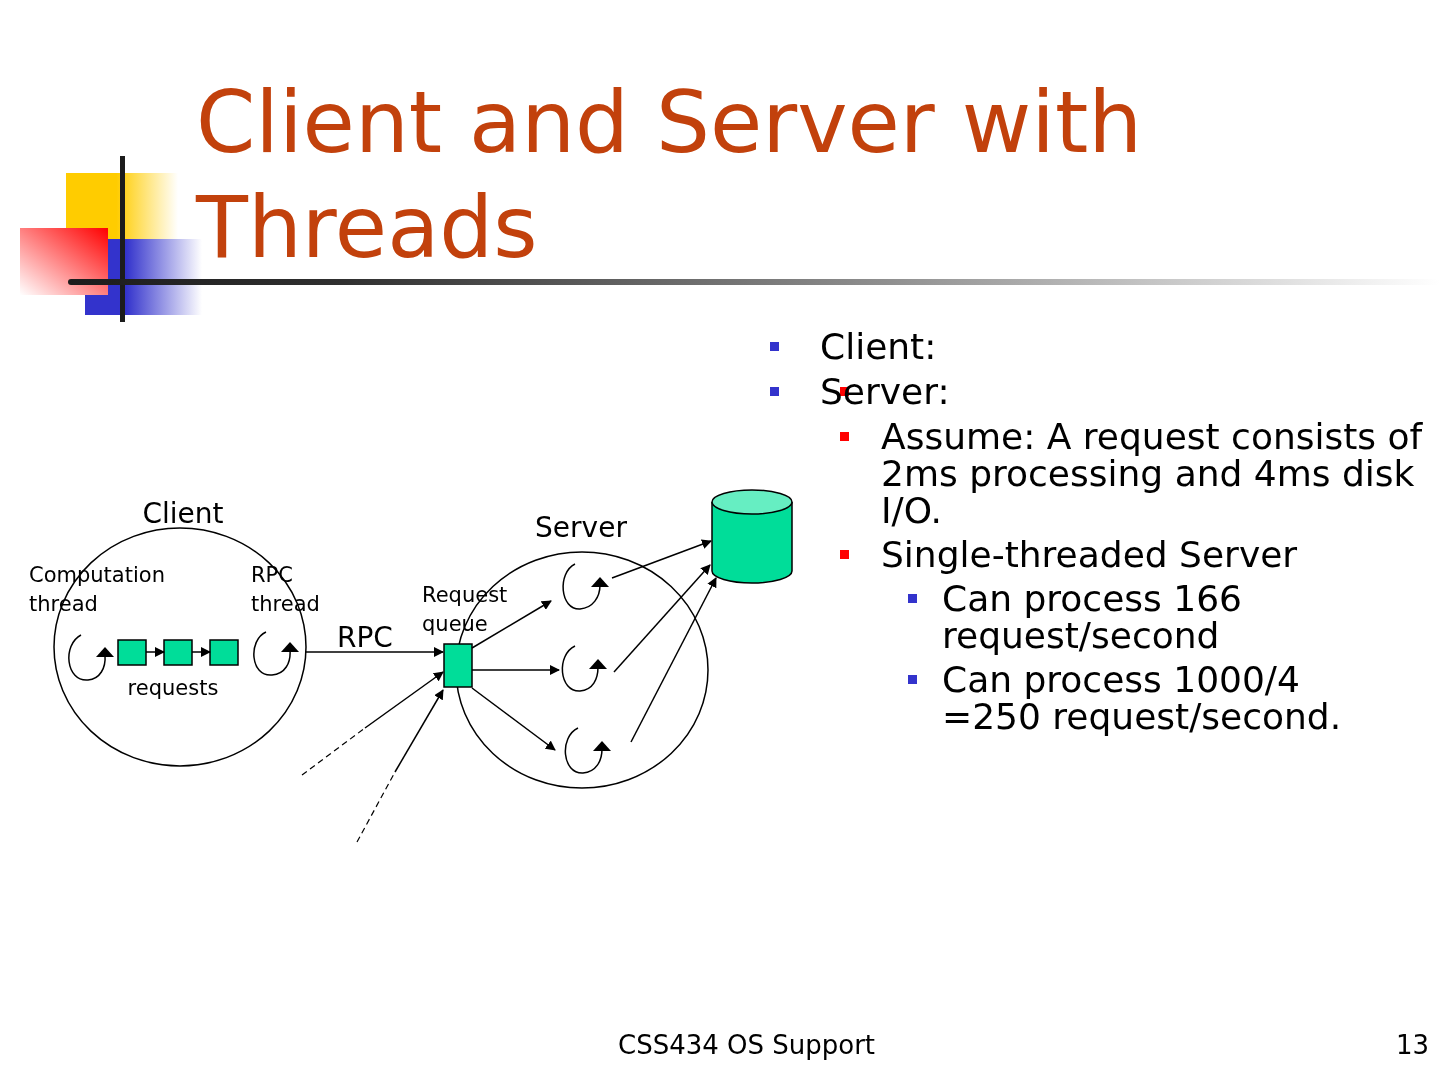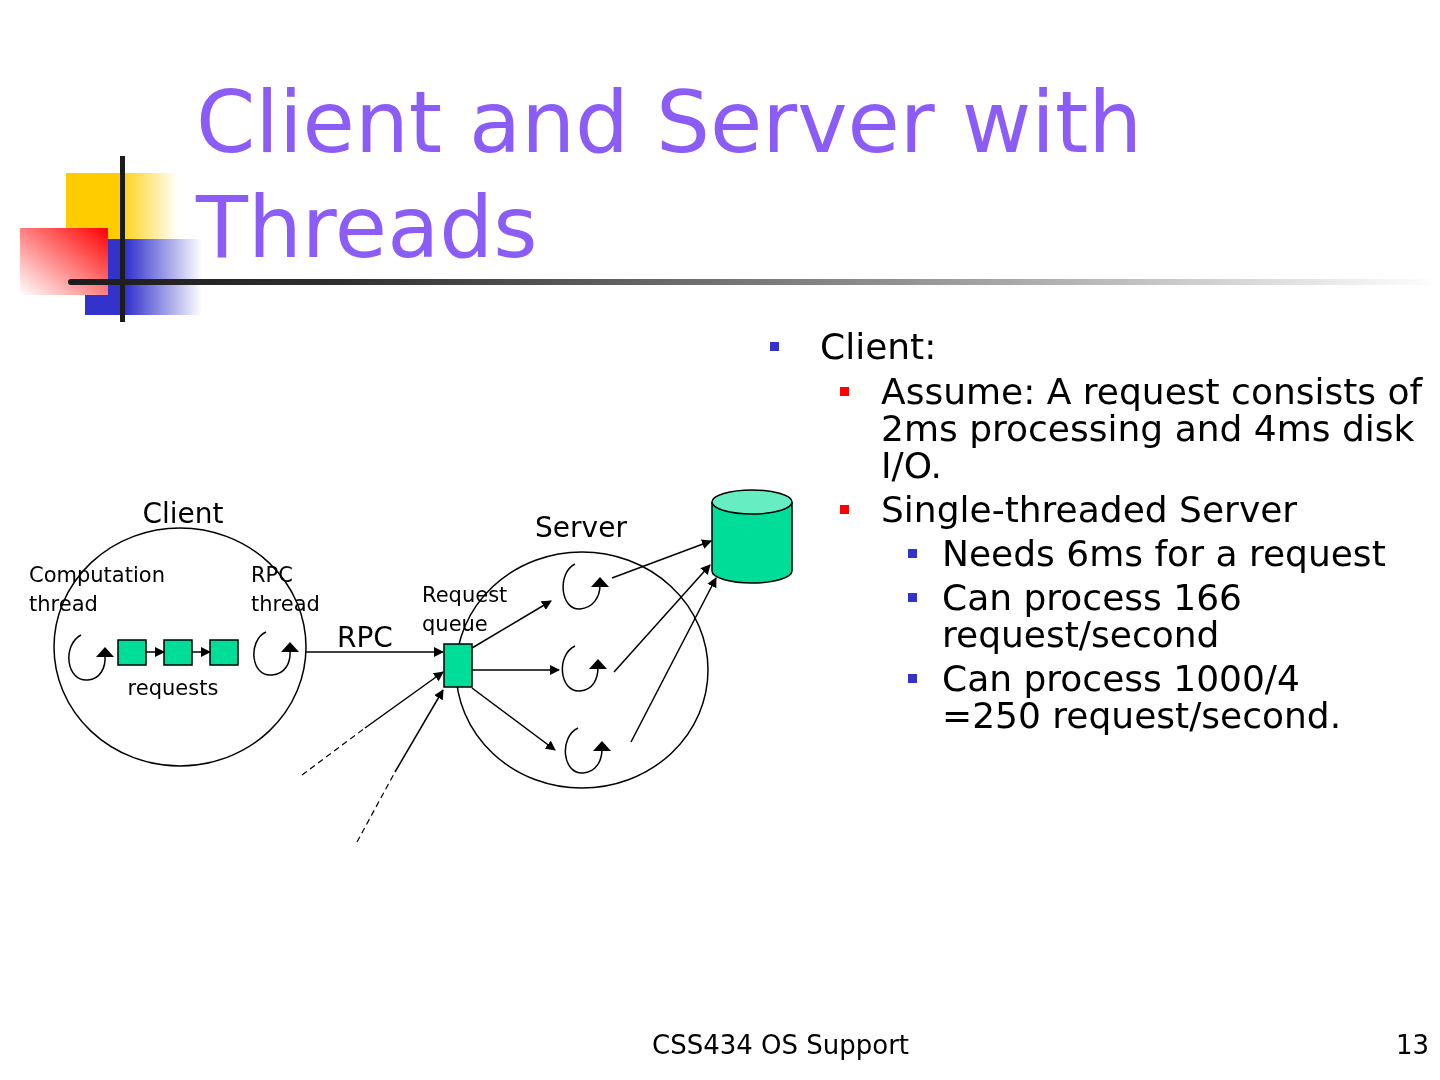--- a/index.html
+++ b/index.html
@@ -3,21 +3,21 @@
   <meta charset="utf-8">
   <style>
     html, body { margin: 0; padding: 0; background: #ffffff; }
     body { width: 1440px; height: 1080px; position: relative; overflow: hidden;
            font-family: "DejaVu Sans", sans-serif; color: #000; }
     .logo { position: absolute; left: 0; top: 0; width: 240px; height: 340px; }
     .rule { position: absolute; left: 68px; top: 279px; width: 1372px; height: 6px;
             background: linear-gradient(to right, #1c1c1c 0%, #303030 20%, #909090 60%, #ffffff 100%);
             border-radius: 3px; }
     .title { position: absolute; left: 196px; top: 70px; width: 1200px;
-             font-size: 85px; line-height: 105px; color: #8b5cf6; font-weight: normal; margin: 0; }
+             font-size: 85px; line-height: 105px; color: #c2410c; font-weight: normal; margin: 0; }
     .bullets { position: absolute; left: 760px; top: 328px; width: 680px; font-size: 36px; line-height: 37px; }
     .b { position: relative; margin: 0; }
     .b .mk { position: absolute; width: 9px; height: 9px; top: 14px; }
     .l1 { padding-left: 60px; margin-bottom: 8px; }
     .l1 .mk { left: 10px; background: #3333cc; }
     .l2 { padding-left: 121px; margin-bottom: 7px; }
     .l2 .mk { left: 80px; background: #ff0000; }
     .l3 { padding-left: 182px; margin-bottom: 7px; }
     .l3 .mk { left: 148px; background: #3333cc; }
     .footer { position: absolute; top: 1030px; font-size: 26px; }
@@ -115,21 +115,22 @@
 
   <g>
     <path d="M712,502 L712,571 A40,12 0 0 0 792,571 L792,502" fill="#00dd99" stroke="#000" stroke-width="1.5"></path>
     <ellipse cx="752" cy="502" rx="40" ry="12" fill="#66eec2" stroke="#000" stroke-width="1.5"></ellipse>
   </g>
 </svg>
 
 <div class="bullets">
   <div class="b l1"><span class="mk"></span><span>Client:</span></div>
   <div class="b l2"><span class="mk"></span></div>
+  <div class="b l1"><span class="mk"></span><span>Server:</span></div>
   <div class="b l2"><span class="mk"></span><span>Assume: A request consists of 2ms processing and 4ms disk I/O.</span></div>
   <div class="b l2"><span class="mk"></span><span>Single-threaded Server</span></div>
-  <div class="b l3"><span class="mk"></span><span>Needs 6ms for a request</span></div>
+  <div class="b l3"><span class="mk"></span></div>
   <div class="b l3" style="padding-right:80px"><span class="mk"></span><span>Can process 166 request/second</span></div>
   <div class="b l3" style="padding-right:61px"><span class="mk"></span><span>Can process 1000/4 =250 request/second.</span></div>
 </div>
 
-<div class="footer" style="left:652px">CSS434 OS Support</div>
+<div class="footer" style="left:618px">CSS434 OS Support</div>
 <div class="footer" style="left:1396px">13</div>
 
 </body></html>

